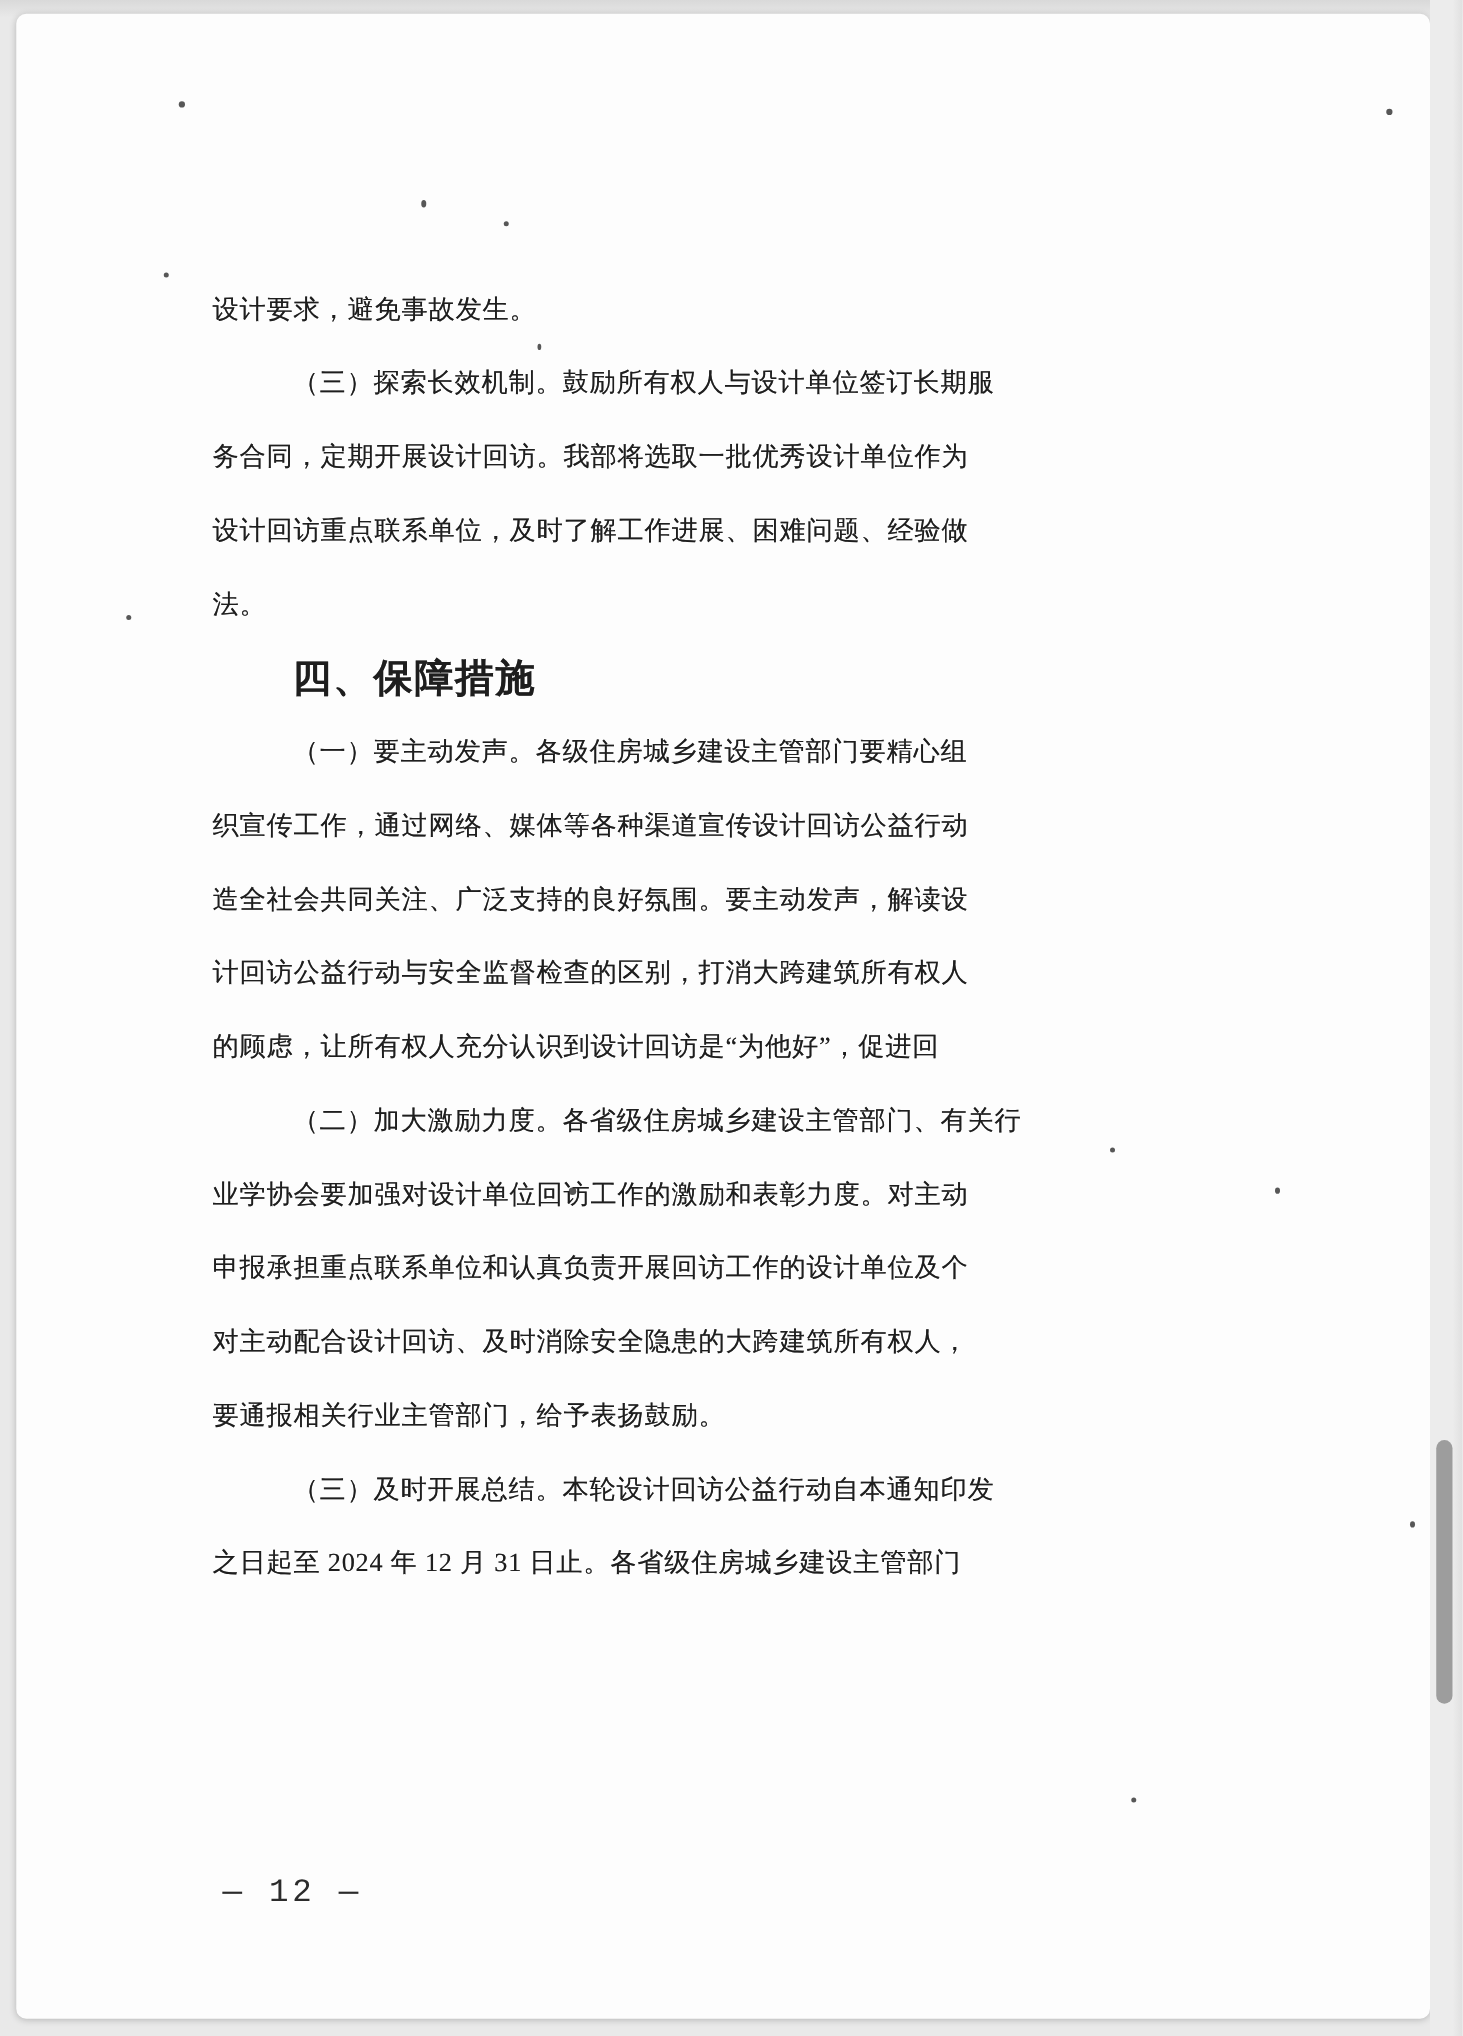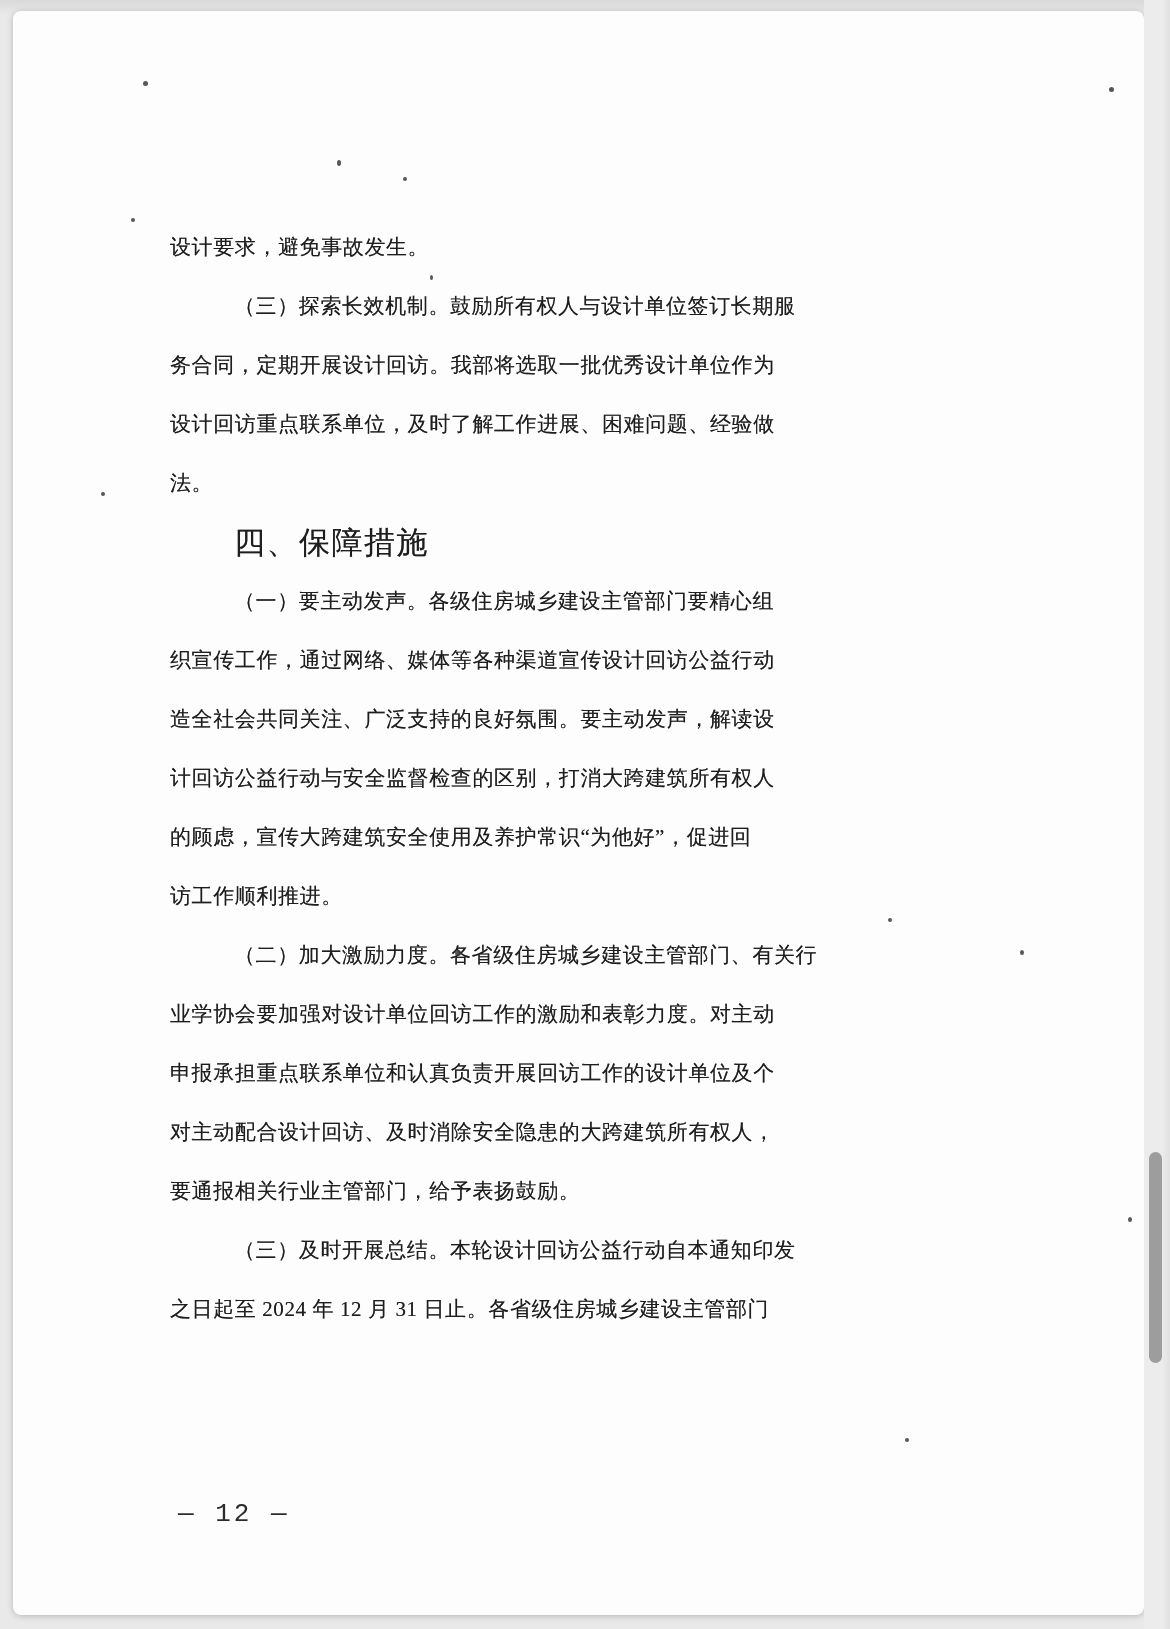--- a/index.html
+++ b/index.html
@@ -38,21 +38,21 @@
     line-height: 59px;
     font-size: 21px;
     letter-spacing: 0.6px;
     color: #1e1e1e;
     white-space: nowrap;
     
     text-shadow: 0 0 0.4px rgba(0,0,0,0.55);
   }
   .line.indent { padding-left: 64px; }
   .line.heading {
-    font-weight: normal;
+    font-weight: bold;
     font-size: 31px;
     letter-spacing: 1.5px;
   }
   .page-number {
     position: absolute;
     left: 165px;
     top: 1486px;
     height: 34px;
     line-height: 34px;
     font-family: Liberation Mono, monospace;
@@ -95,22 +95,21 @@
         <div class="line">设计要求，避免事故发生。</div>
         <div class="line indent">（三）探索长效机制。鼓励所有权人与设计单位签订长期服</div>
         <div class="line">务合同，定期开展设计回访。我部将选取一批优秀设计单位作为</div>
         <div class="line">设计回访重点联系单位，及时了解工作进展、困难问题、经验做</div>
         <div class="line">法。</div>
         <div class="line indent heading">四、保障措施</div>
         <div class="line indent">（一）要主动发声。各级住房城乡建设主管部门要精心组</div>
         <div class="line">织宣传工作，通过网络、媒体等各种渠道宣传设计回访公益行动</div>
         <div class="line">造全社会共同关注、广泛支持的良好氛围。要主动发声，解读设</div>
         <div class="line">计回访公益行动与安全监督检查的区别，打消大跨建筑所有权人</div>
-        <div class="line">的顾虑，宣传大跨建筑安全使用及养护常识“为他好”，促进回</div>
-        <div class="line">访工作顺利推进。</div>
+        <div class="line">的顾虑，让所有权人充分认识到设计回访是“为他好”，促进回</div>
         <div class="line indent">（二）加大激励力度。各省级住房城乡建设主管部门、有关行</div>
         <div class="line">业学协会要加强对设计单位回访工作的激励和表彰力度。对主动</div>
         <div class="line">申报承担重点联系单位和认真负责开展回访工作的设计单位及个</div>
         <div class="line">对主动配合设计回访、及时消除安全隐患的大跨建筑所有权人，</div>
         <div class="line">要通报相关行业主管部门，给予表扬鼓励。</div>
         <div class="line indent">（三）及时开展总结。本轮设计回访公益行动自本通知印发</div>
         <div class="line">之日起至 2024 年 12 月 31 日止。各省级住房城乡建设主管部门</div>
       </div>
 
     <div class="page-number">— 12 —</div>

